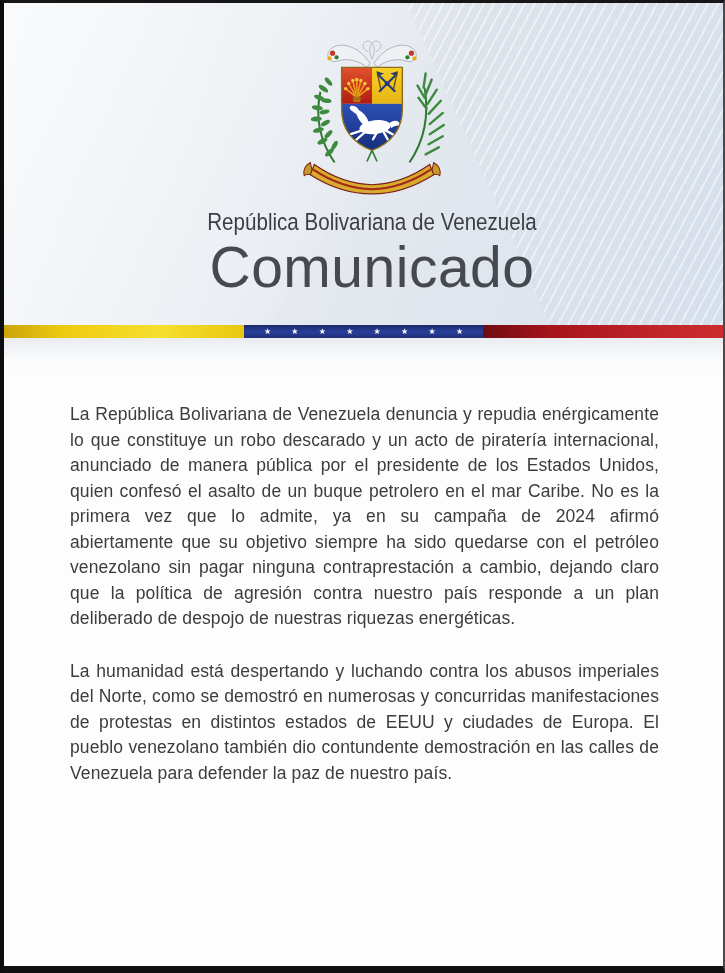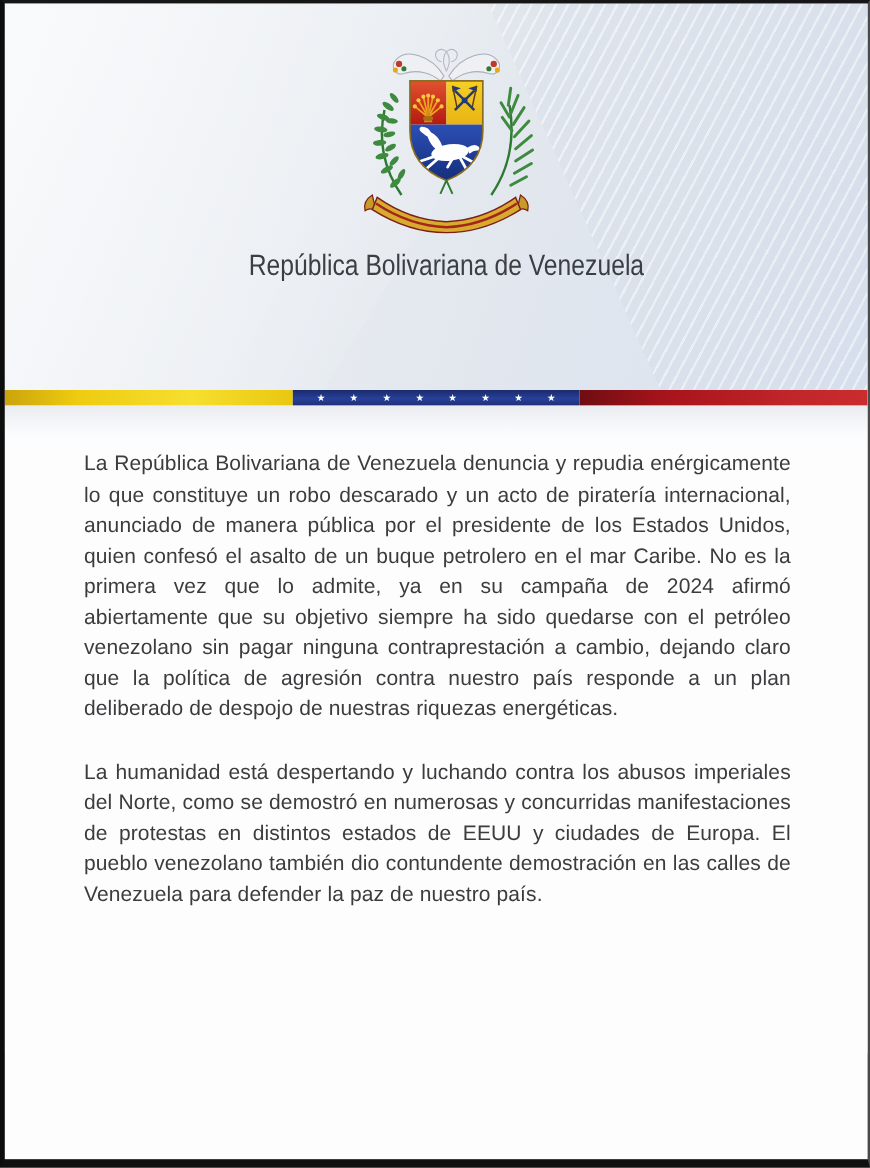--- a/index.html
+++ b/index.html
@@ -54,21 +54,21 @@
     background:linear-gradient(180deg,#1b2a6b 0%,#28409a 55%,#1e2f77 100%);
     display:flex;align-items:center;justify-content:space-evenly;
   }
   .seg-blue .star{color:#fff;font-size:8px;line-height:1;}
   .seg-red{background:linear-gradient(90deg,#6f0d12 0%,#a8141b 30%,#c1262a 75%,#cb2c2e 100%);}
   
   .body{
     position:relative;
     height:540px;
     background:linear-gradient(180deg,#eaecf0 0,#fbfcfd 24px,#fdfdfe 40px);
-    padding:36px 64px 0 66px;
+    padding:64px 64px 0 66px;
     box-sizing:border-box;
   }
   .body p{
     margin:0 0 27px 0;
     font-size:17.5px;line-height:25.5px;
     color:#3c3c3e;text-align:justify;
     letter-spacing:.1px;
   }
 </style>
 </head>
@@ -205,20 +205,21 @@
       <g>
         <path d="M14 128 Q6 133 8 141 Q12 138 17 141 Z" fill="#c89a28" stroke="#7c2017" stroke-width="1"></path>
         <path d="M136 128 Q144 133 142 141 Q138 138 133 141 Z" fill="#c89a28" stroke="#7c2017" stroke-width="1"></path>
         <path d="M18 130 Q45 149 75 150 Q105 149 132 130 L136 140 Q106 159 75 159 Q44 159 14 140 Z" fill="#d8ab2e" stroke="#7c2017" stroke-width="1.2"></path>
         <path d="M17 135 Q45 153.5 75 154.5 Q105 153.5 133 135" fill="none" stroke="#a3261a" stroke-width="2"></path>
         <path d="M75 116 L70 127 M75 116 L80 127" stroke="#2f7a33" stroke-width="1.6"></path>
       </g>
     </svg>
 
     <div class="hdr-title">República Bolivariana de Venezuela</div>
+    <div class="hdr-heading">Comunicado</div>
   </div>
 
   <div class="flag">
     <div class="seg seg-yellow"></div>
     <div class="seg seg-blue">
       <span class="star">★</span>
       <span class="star">★</span>
       <span class="star">★</span>
       <span class="star">★</span>
       <span class="star">★</span>

